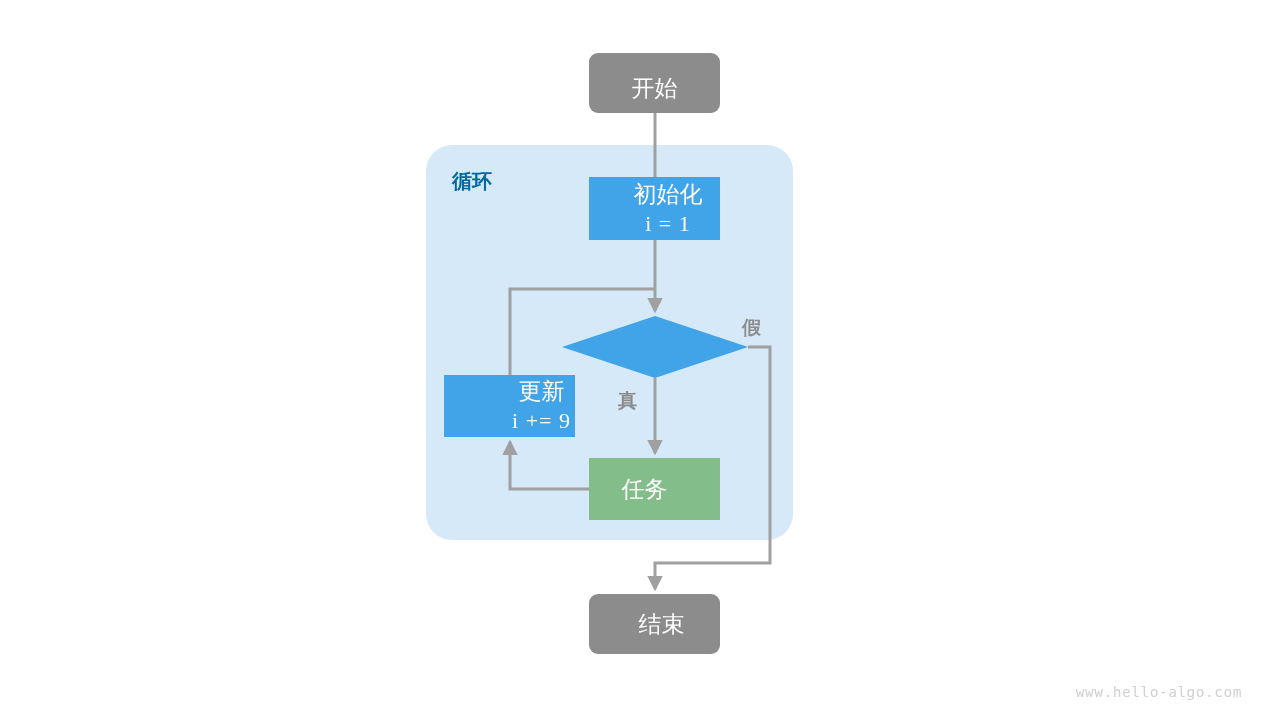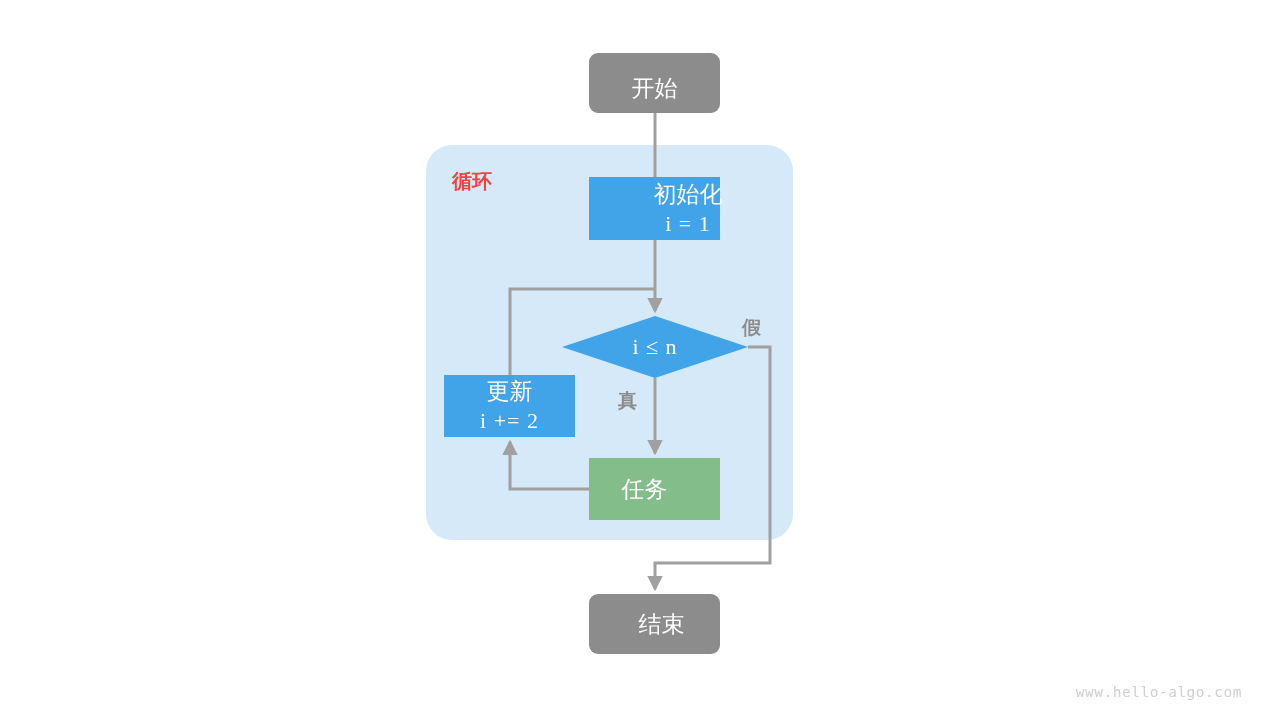--- a/index.html
+++ b/index.html
@@ -46,21 +46,21 @@
   .edge-label {
     position: absolute;
     color: #8c8c8c;
     font-family: "Liberation Sans", sans-serif;
     font-size: 19px;
     font-weight: bold;
     line-height: 20px;
   }
   .group-label {
     position: absolute;
-    color: #ef4444;
+    color: #0369a1;
     font-family: "Liberation Sans", sans-serif;
     font-size: 20px;
     font-weight: bold;
     line-height: 22px;
   }
   .watermark {
     position: absolute;
     right: 38px;
     bottom: 20px;
     color: #d0d0d0;
@@ -107,32 +107,29 @@
 
     <path d="M 748 347 L 770 347 L 770 563 L 655 563 L 655 589" fill="none" stroke="#a0a0a0" stroke-width="3" marker-end="url(#arrowhead)"></path>
   </svg>
 
   <div class="group-label" style="left:452px; top:170px;">循环</div>
 
   <div class="node-label" style="left:589px; top:53px; width:131px; height:70px;">
     <span class="label-cjk">开始</span>
   </div>
 
-  <div class="node-label" style="left:589px; top:177px; width:158px; height:63px;padding-left:20px;">
+  <div class="node-label" style="left:589px; top:177px; width:158px; height:63px;">
     <span class="label-cjk">初始化</span>
     <span class="label-mono">i = 1</span>
   </div>
 
-  <div class="node-label" style="left:562px; top:316px; width:186px; height:62px;">
-    <span class="label-mono">i ≤ n</span>
-  </div>
 
-  <div class="node-label" style="left:444px; top:375px; width:131px; height:62px;">
+  <div class="node-label" style="left:444px; top:375px; width:131px; height:62px;padding-left:32px;">
     <span class="label-cjk">更新</span>
-    <span class="label-mono">i += 2</span>
+    <span class="label-mono">i += 9</span>
   </div>
 
   <div class="node-label" style="left:589px; top:458px; width:111px; height:62px;">
     <span class="label-cjk">任务</span>
   </div>
 
   <div class="node-label" style="left:589px; top:594px; width:131px; height:60px;padding-left:7px;">
     <span class="label-cjk">结束</span>
   </div>
 

